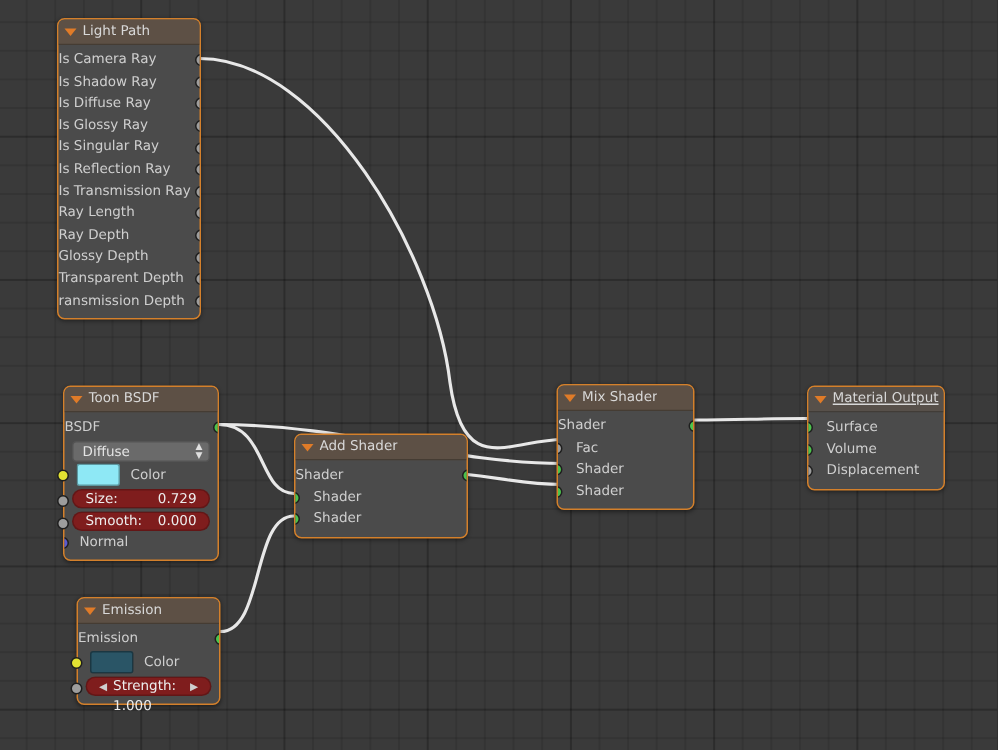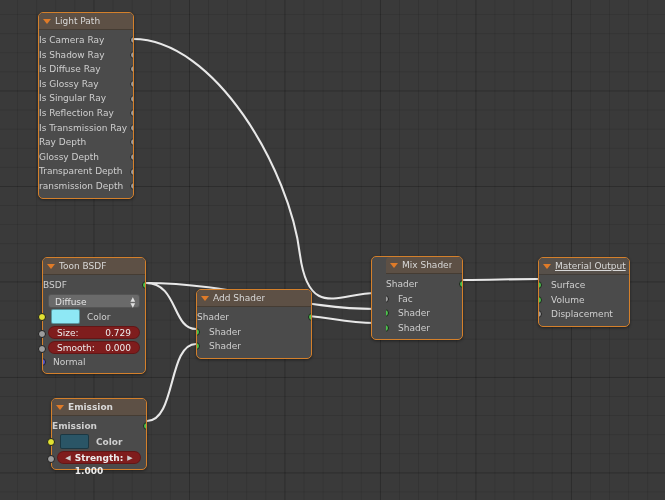--- a/index.html
+++ b/index.html
@@ -207,20 +207,24 @@
       </div>
       <div class="row out">
         <span>Is Reflection Ray</span>
         <span class="sock right gray"></span>
       </div>
       <div class="row out">
         <span>Is Transmission Ray</span>
         <span class="sock right gray"></span>
       </div>
       <div class="row out">
+        <span>Ray Length</span>
+        <span class="sock right gray"></span>
+      </div>
+      <div class="row out">
         <span>Ray Depth</span>
         <span class="sock right gray"></span>
       </div>
       <div class="row out">
         <span>Glossy Depth</span>
         <span class="sock right gray"></span>
       </div>
       <div class="row out">
         <span>Transparent Depth</span>
         <span class="sock right gray"></span>
@@ -270,21 +274,21 @@
           <span>0.000</span>
         </div>
       </div>
       <div class="row in" style="padding-left:10px;">
         <span class="sock left blue"></span>
         <span>Normal</span>
       </div>
     </div>
   </div>
 
-  <div class="node" style="left:51px; top:398px; width:96px;font-weight:bold;">
+  <div class="node" style="left:51px; top:398px; width:96px;">
     <div class="node-header header-shader">
       <span class="tri"></span>
       <span class="title">Emission</span>
     </div>
     <div class="node-body">
       <div class="row out">
         <span>Emission</span>
         <span class="sock right green"></span>
       </div>
       <div class="color-row">
@@ -317,21 +321,21 @@
         <span class="sock left green"></span>
         <span>Shader</span>
       </div>
       <div class="row in">
         <span class="sock left green"></span>
         <span>Shader</span>
       </div>
     </div>
   </div>
 
-  <div class="node" style="left:371px; top:256px; width:92px;padding-left:14px;">
+  <div class="node" style="left:371px; top:256px; width:92px;">
     <div class="node-header header-shader">
       <span class="tri"></span>
       <span class="title">Mix Shader</span>
     </div>
     <div class="node-body">
       <div class="row out">
         <span>Shader</span>
         <span class="sock right green"></span>
       </div>
       <div class="row in">

